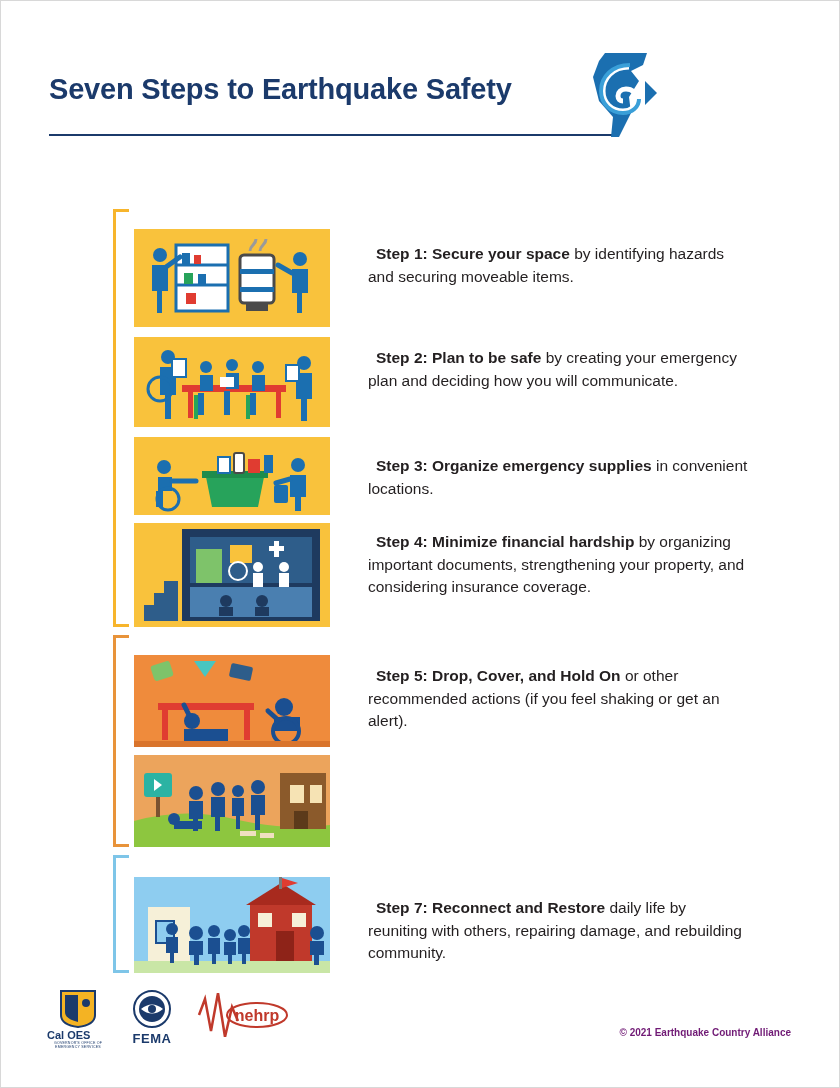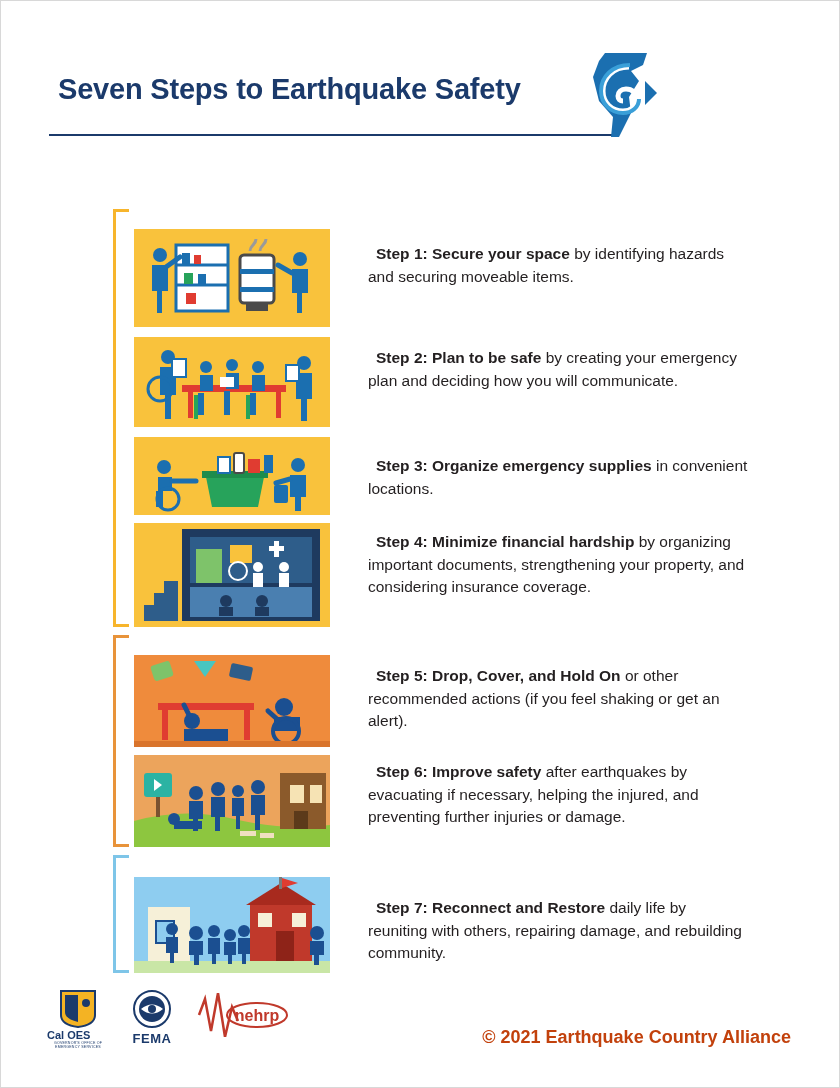--- a/index.html
+++ b/index.html
@@ -35,21 +35,20 @@
   }
   .title {
     position: absolute;
     left: 0;
     top: 26px;
     font-size: 29px;
     font-weight: bold;
     color: #1b3a6b;
     letter-spacing: -0.2px;
     white-space: nowrap;
-    margin-left: 9px;
   }
   .title-rule {
     position: absolute;
     left: 0;
     top: 87px;
     width: 570px;
     height: 2px;
     background: #1b3a6b;
   }
   .logo {
@@ -147,23 +146,23 @@
     position: absolute;
     left: 46px;
     top: 988px;
     width: 300px;
     height: 64px;
   }
   .copyright {
     position: absolute;
     right: 48px;
     top: 1026px;
-    font-size: 18px;
-    font-weight: bold;
-    color: #c2410c;
+    font-size: 10px;
+    font-weight: bold;
+    color: #701a75;
   }
   .caloes-label {
     font-size: 11px;
     font-weight: bold;
     color: #1b3a6b;
     text-align: left;
   }
   .fema-label {
     font-size: 13px;
     font-weight: bold;
@@ -402,23 +401,20 @@
         <path d="M98 43 h12 v18 h-4 v13 h-4 v-13 h-4 z" fill="#1b4f91"></path>
         <circle cx="124" cy="32" r="7" fill="#1b4f91"></circle>
         <path d="M117 40 h14 v20 h-5 v15 h-5 v-15 h-4 z" fill="#1b4f91"></path>
 
         <path d="M40 66 h28 v8 h-28 z" fill="#1b4f91"></path>
         <circle cx="40" cy="64" r="6" fill="#1b4f91"></circle>
 
         <rect x="106" y="76" width="16" height="5" fill="#f0e0c0"></rect>
         <rect x="126" y="78" width="14" height="5" fill="#f0e0c0"></rect>
       </svg>
-    </div>
-    <div class="text" style="left:234px; top:6px; width:376px;">
-      <div><b>Step 6: Improve safety</b><span> after earthquakes by evacuating if necessary, helping the injured, and preventing further injuries or damage.</span></div>
     </div>
   </div>
 
   <div class="bracket" style="left:112px; top:854px; width:16px; height:118px;">
     <div class="vert" style="background:#7ec5e8;"></div>
     <div class="top-arm" style="background:#7ec5e8;"></div>
     <div class="bot-arm" style="background:#7ec5e8;"></div>
   </div>
   <div class="section-label" style="left:135px; top:850px;">Recover</div>
 

